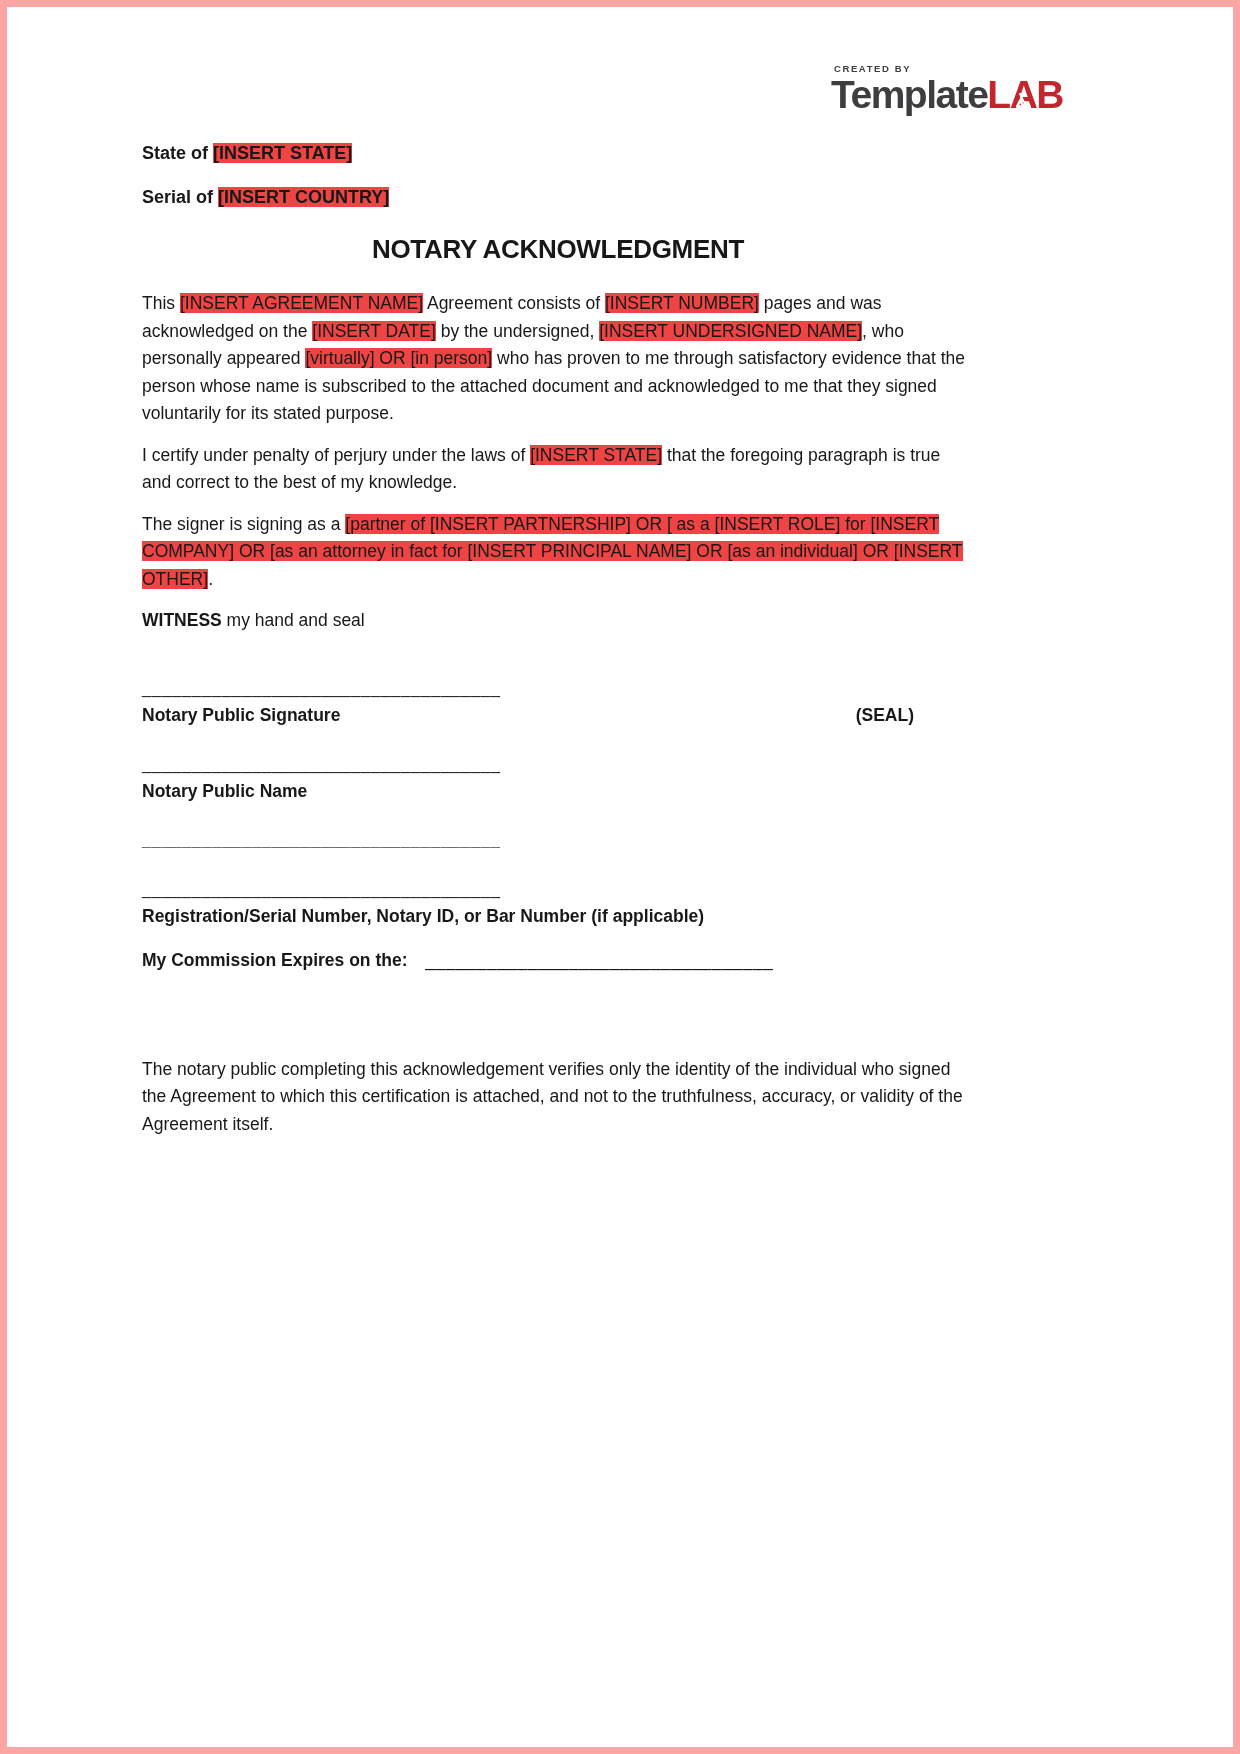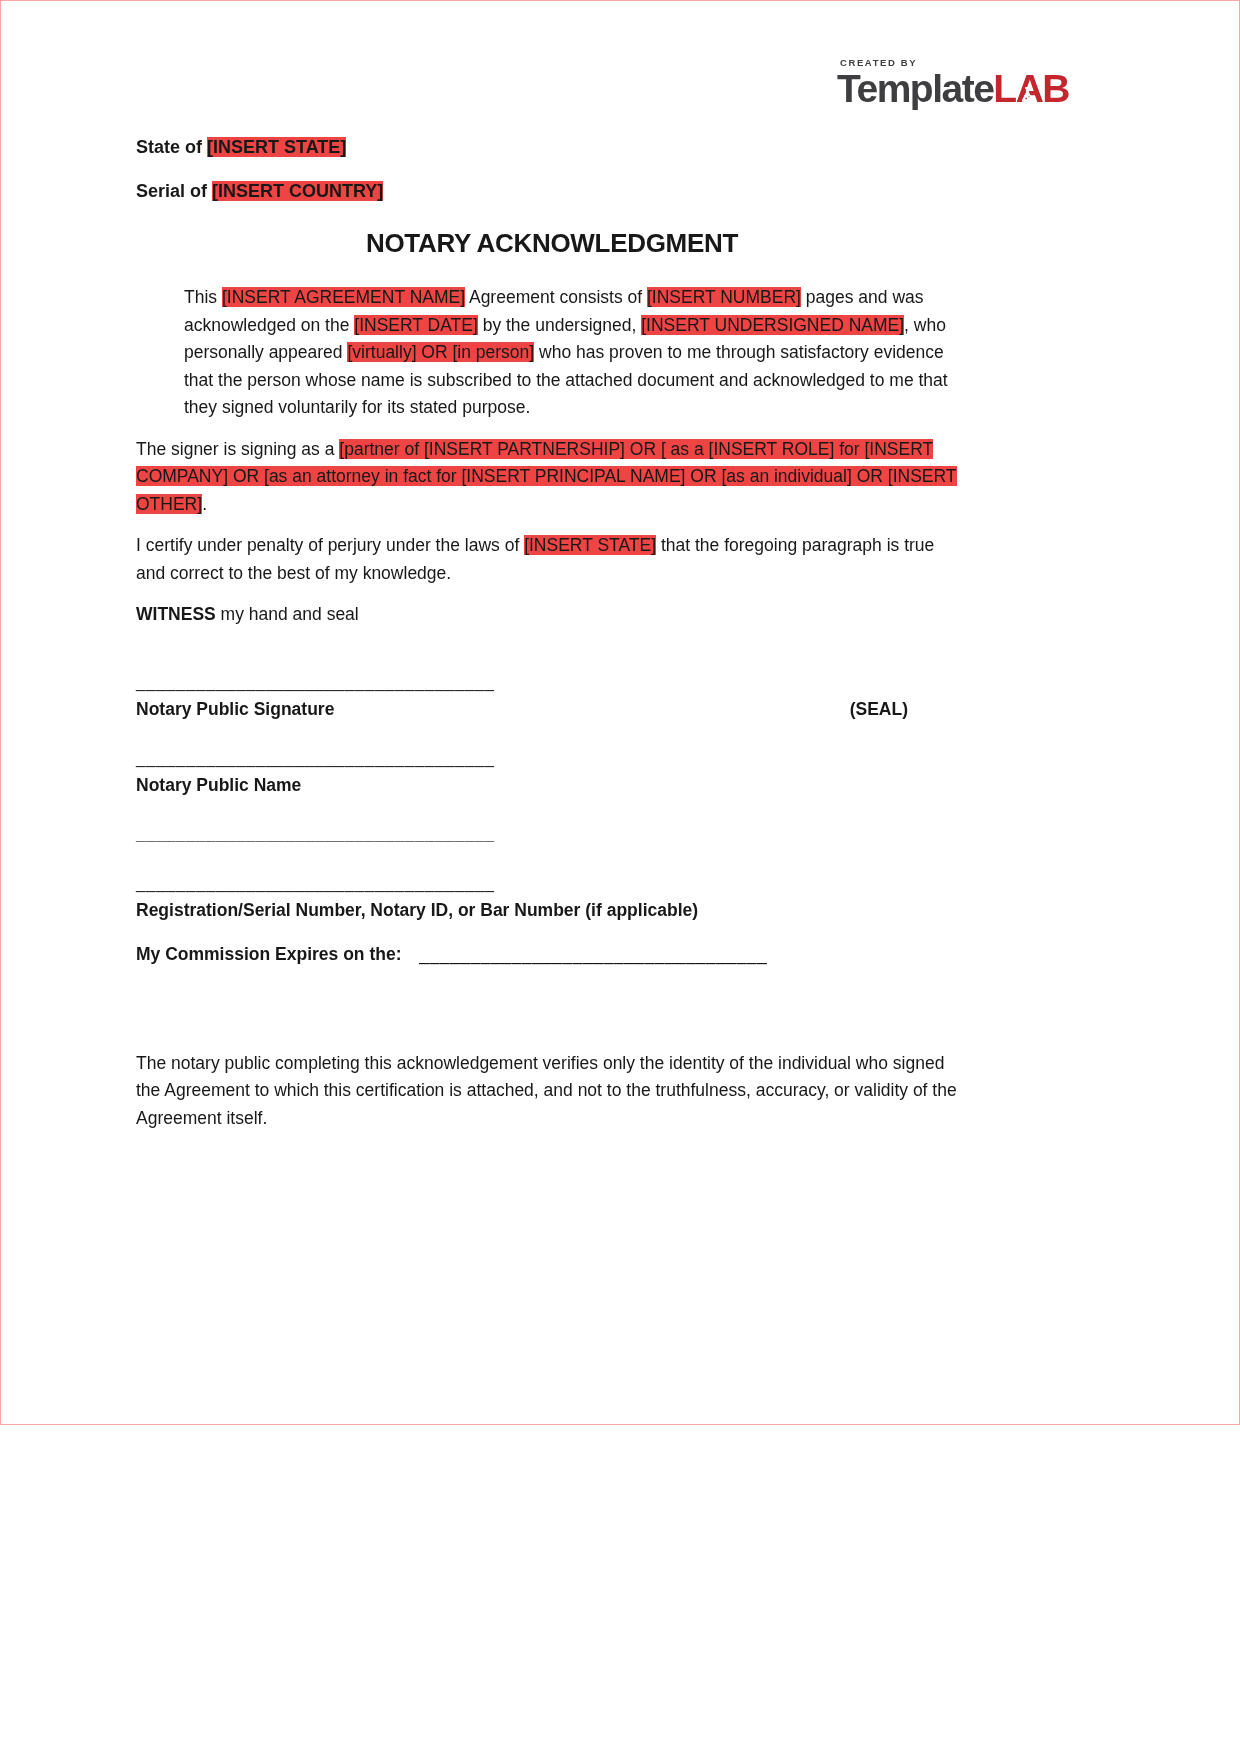--- a/index.html
+++ b/index.html
@@ -1,22 +1,22 @@
 <!DOCTYPE html>
 <html><head>
 <meta charset="utf-8">
 <style>
   * { margin: 0; padding: 0; box-sizing: border-box; }
   html, body { background: #ffffff; }
   .page {
     position: relative;
     width: 1240px;
-    height: 1425px;
+    height: 1754px;
     background: #ffffff;
-    border: 1px solid #fca5a5;
+    border: 7px solid #fca5a5;
     font-family: "Liberation Sans", sans-serif;
     color: #181818;
     overflow: hidden;
   }
   
   .logo { position: absolute; top: 56px; right: 170px; }
   .logo .created-by {
     font-size: 9.5px; font-weight: bold; letter-spacing: 1.6px;
     color: #3e3e40; margin-left: 3px; margin-bottom: 1px;
   }
@@ -28,21 +28,21 @@
   .logo .flask { position: absolute; left: 28px; bottom: 3px; width: 13px; height: 19px; }
   
   .content { position: absolute; left: 135px; top: 0; width: 832px; }
   .hl { background: #ef4444; }
   .b { font-weight: bold; }
   .meta-line { font-size: 18px; font-weight: bold; line-height: 27px; }
   .state { margin-top: 133px; }
   .country { margin-top: 17px; }
   .doc-title { margin-top: 23px; font-size: 26px; font-weight: bold; text-align: center; letter-spacing: -0.3px; }
   .para { margin-top: 14px; font-size: 17.5px; line-height: 27.5px; }
-  .para.first { margin-top: 25px; margin-left: 48px; }
+  .para.first { margin-top: 25px; }
   
   .sig-field { margin-top: 22px; }
   .sig-field.first { margin-top: 40px; }
   .sig-line { font-size: 17px; line-height: 27px; letter-spacing: 0.5px; white-space: nowrap; }
   .sig-line.bold { font-weight: bold; }
   .sig-label-row { display: flex; font-size: 17.5px; font-weight: bold; line-height: 27px; }
   .seal { margin-left: auto; padding-right: 60px; }
   .commission { margin-top: 17px; font-size: 17.5px; line-height: 27px; white-space: nowrap; }
   .commission .label { font-weight: bold; }
   .commission .line { letter-spacing: 0.5px; margin-left: 13px; }
@@ -62,22 +62,22 @@
           </svg></span></div>
   </div>
 
   <div class="content">
     <p class="meta-line state"><span>State of </span><span class="hl">[INSERT STATE]</span></p>
     <p class="meta-line country"><span>Serial of </span><span class="hl">[INSERT COUNTRY]</span></p>
 
     <h1 class="doc-title">NOTARY ACKNOWLEDGMENT</h1>
 
     <p class="para first"><span>This </span><span class="hl">[INSERT AGREEMENT NAME]</span><span> Agreement consists of </span><span class="hl">[INSERT NUMBER]</span><span> pages and was acknowledged on the </span><span class="hl">[INSERT DATE]</span><span> by the undersigned, </span><span class="hl">[INSERT UNDERSIGNED NAME]</span><span>, who personally appeared </span><span class="hl">[virtually] OR [in person]</span><span> who has proven to me through satisfactory evidence that the person whose name is subscribed to the attached document and acknowledged to me that they signed voluntarily for its stated purpose.</span></p>
+    <p class="para"><span>I certify under penalty of perjury under the laws of </span><span class="hl">[INSERT STATE]</span><span> that the foregoing paragraph is true and correct to the best of my knowledge.</span></p>
     <p class="para"><span>The signer is signing as a </span><span class="hl">[partner of [INSERT PARTNERSHIP] OR [ as a [INSERT ROLE] for [INSERT COMPANY] OR [as an attorney in fact for [INSERT PRINCIPAL NAME] OR [as an individual] OR [INSERT OTHER]</span><span>.</span></p>
-    <p class="para"><span>I certify under penalty of perjury under the laws of </span><span class="hl">[INSERT STATE]</span><span> that the foregoing paragraph is true and correct to the best of my knowledge.</span></p>
     <p class="para"><span class="b">WITNESS</span><span> my hand and seal</span></p>
 
     <div class="sig-field first">
       <div class="sig-line">____________________________________</div>
       <div class="sig-label-row">
         <span>Notary Public Signature</span>
         <span class="seal">(SEAL)</span>
       </div>
     </div>
 

